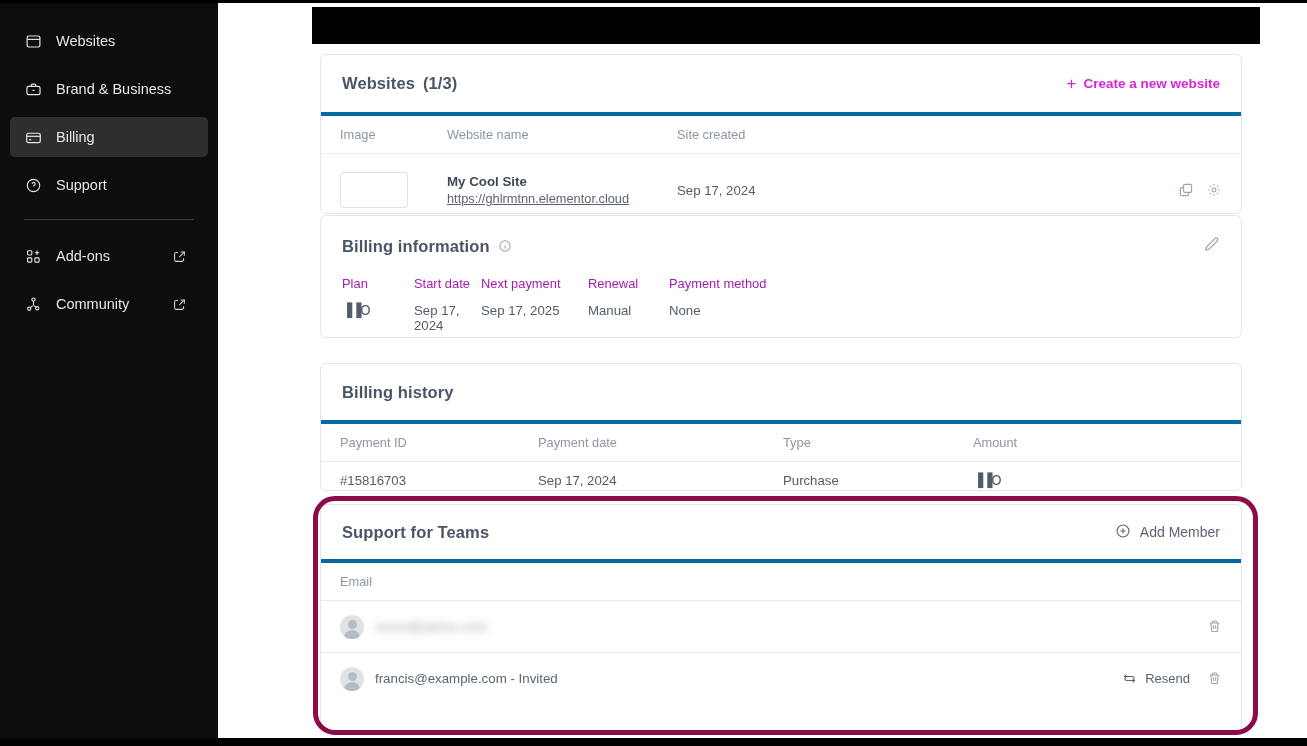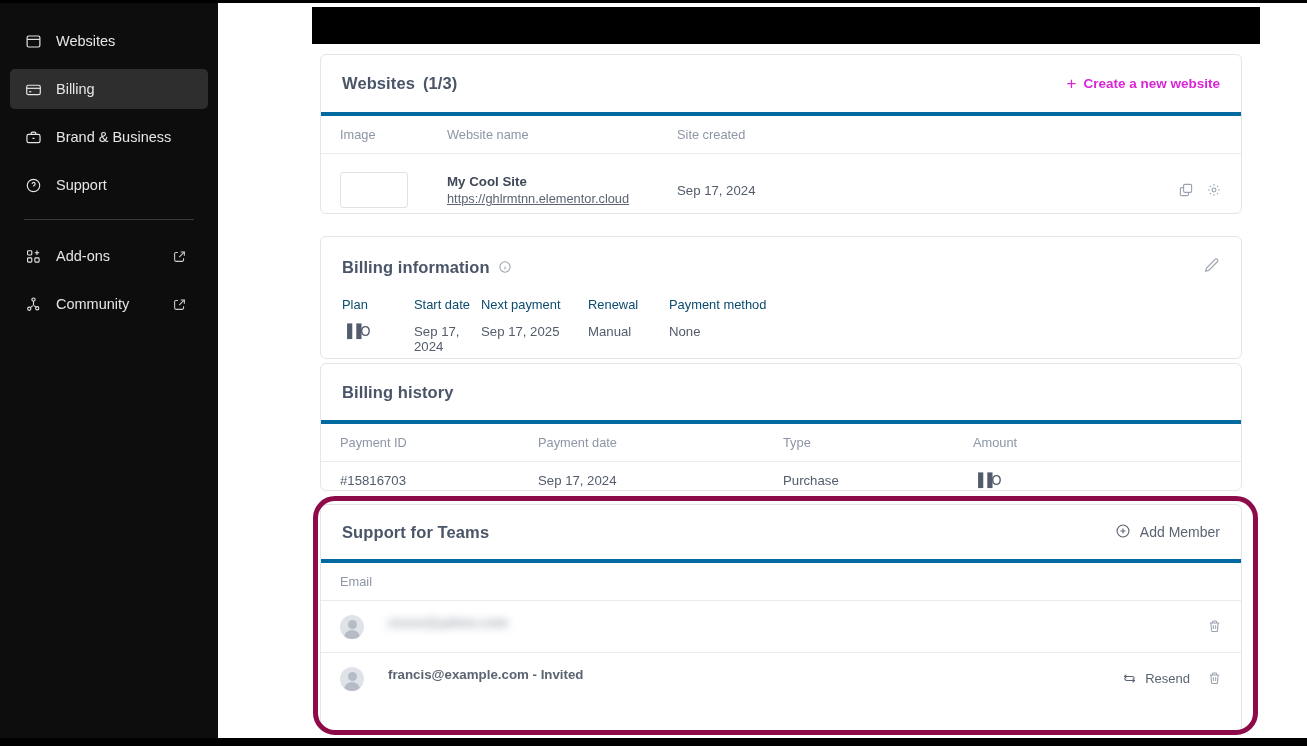--- a/index.html
+++ b/index.html
@@ -68,42 +68,42 @@
   .thumb { width: 68px; height: 36px; border: 1px solid #dfe3e8; border-radius: 3px; background: #fff; }
   .site-name { font-size: 13.3px; font-weight: 700; color: #3f4857; margin-bottom: 2px; }
   .site-url { font-size: 12.8px; color: #5b6472; text-decoration: underline; cursor: pointer; }
 
   .row-actions { display: flex; align-items: center; justify-content: flex-end; gap: 12px; padding-right: 19px; color: #9aa2ae; }
   .row-actions svg { cursor: pointer; display:block; }
 
   
   .bi-grid { display: flex; padding: 0 21px; }
   .bi-col { display: flex; flex-direction: column; }
-  .bi-head { font-size: 12.9px; color: #0c4a6e; margin-bottom: 12px; }
+  .bi-head { font-size: 12.9px; color: #a21caf; margin-bottom: 12px; }
   .bi-val { font-size: 13.2px; color: #525c6b; }
   .tofu { font-family: "DejaVu Sans", sans-serif; letter-spacing: -1px; }
 
   .pencil { color: #9aa2ae; cursor: pointer; }
   .info-ic { color: #9aa2ae; display:inline-flex; }
 
   
   .highlight {
     position: absolute; left: 313px; top: 496px;
     width: 945px; height: 239px;
     border: 5px solid #8e0b4a;
     border-radius: 22px;
     pointer-events: none;
     z-index: 30;
   }
   .teams-desc { font-size: 12.9px; color: #6b7381; padding: 0 21px; }
   .avatar { width: 24px; height: 24px; border-radius: 50%; background: #dfe2e7; display:flex; align-items:flex-end; justify-content:center; overflow:hidden; flex:none; }
   .avatar .head { width: 9px; height: 9px; border-radius: 50%; background:#b6bcc6; position:relative; top:-10px; }
   .avatar .body { width: 16px; height: 9px; border-radius: 8px 8px 0 0; background:#b6bcc6; position:absolute; bottom:0; }
   .avwrap { position: relative; width:24px; height:24px; }
-  .email-cell { display: flex; gap: 24px; padding-left: 19px; font-weight: bold; }
+  .email-cell { display: flex; align-items: center; gap: 11px; padding-left: 19px; }
   .email-text { font-size: 13.3px; color: #5b6472; }
   .blurred { filter: blur(4px); color:#9aa2ae; user-select:none; }
   .resend { display:flex; align-items:center; gap:8px; color:#5b6472; font-size:13px; cursor:pointer; }
 </style>
 </head>
 <body>
 
 <div class="screen">
 
   <div class="top-rule"></div>
@@ -114,40 +114,40 @@
       <span class="ic">
         <svg width="17" height="17" viewBox="0 0 20 20" fill="none" stroke="#e6e6e6" stroke-width="1.4">
           <rect x="2.5" y="3.5" width="15" height="13" rx="1.8"></rect>
             <path d="M2.5 7.5h15"></path>
             <path d="M6 5.5h.01"></path>
         </svg>
       </span>
       <span class="nav-label">Websites</span>
     </div>
 
+    <div class="nav-item">
+      <span class="ic">
+        <svg width="17" height="17" viewBox="0 0 20 20" fill="none" stroke="#e6e6e6" stroke-width="1.4">
+          <rect x="2.3" y="6.4" width="15.4" height="9.6" rx="2"></rect>
+          <path d="M7.2 6.4V5.2a1.6 1.6 0 011.6-1.6h2.4a1.6 1.6 0 011.6 1.6v1.2"></path>
+          <path d="M8.8 11h2.4"></path>
+        </svg>
+      </span>
+      <span class="nav-label">Brand &amp; Business</span>
+    </div>
+
     <div class="nav-item active">
       <span class="ic">
         <svg width="17" height="17" viewBox="0 0 20 20" fill="none" stroke="#e6e6e6" stroke-width="1.4">
           <rect x="2" y="5" width="16" height="11" rx="2"></rect>
             <path d="M2 8.6h16"></path>
             <path d="M4.8 12.6h2.6"></path>
         </svg>
       </span>
       <span class="nav-label">Billing</span>
-    </div>
-
-    <div class="nav-item">
-      <span class="ic">
-        <svg width="17" height="17" viewBox="0 0 20 20" fill="none" stroke="#e6e6e6" stroke-width="1.4">
-          <rect x="2.3" y="6.4" width="15.4" height="9.6" rx="2"></rect>
-          <path d="M7.2 6.4V5.2a1.6 1.6 0 011.6-1.6h2.4a1.6 1.6 0 011.6 1.6v1.2"></path>
-          <path d="M8.8 11h2.4"></path>
-        </svg>
-      </span>
-      <span class="nav-label">Brand &amp; Business</span>
     </div>
 
     <div class="nav-item">
       <span class="ic">
         <svg width="17" height="17" viewBox="0 0 20 20" fill="none" stroke="#e6e6e6" stroke-width="1.4">
           <circle cx="10" cy="10" r="7.3"></circle>
           <path d="M8.3 8.1a1.8 1.8 0 113.1 1.3c-.7.5-1.4.9-1.4 1.8"></path>
             <path d="M10 13.6h.01"></path>
         </svg>
       </span>
@@ -244,21 +244,21 @@
                     <path d="M10 2.6v2M10 15.4v2M2.6 10h2M15.4 10h2M4.8 4.8l1.4 1.4M13.8 13.8l1.4 1.4M15.2 4.8l-1.4 1.4M6.2 13.8l-1.4 1.4"></path>
                   </svg>
                 </span>
               </div>
             </td>
           </tr>
         </tbody>
       </table>
     </section>
 
-    <section class="card" style="top:233px; height:123px;">
+    <section class="card" style="top:212px; height:123px;">
       <div class="card-head" style="height:60px;">
         <div class="card-title">
           <span>Billing information</span>
           <span class="info-ic">
             <svg width="14" height="14" viewBox="0 0 18 18" fill="none" stroke="#9aa2ae" stroke-width="1.3">
               <circle cx="9" cy="9" r="6.6"></circle>
                 <path d="M9 8.3v4"></path>
                 <path d="M9 5.8h.01"></path>
             </svg>
           </span>

